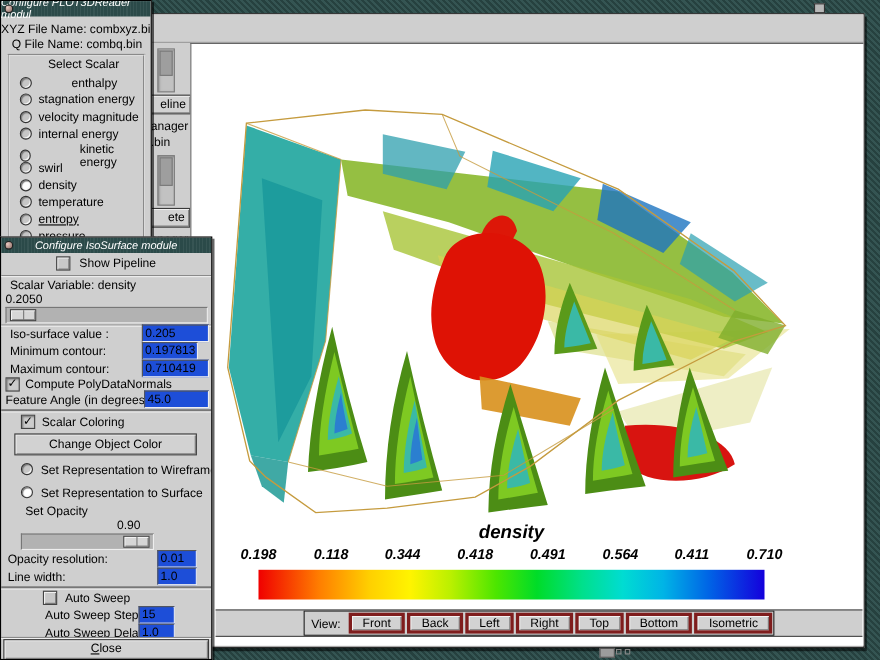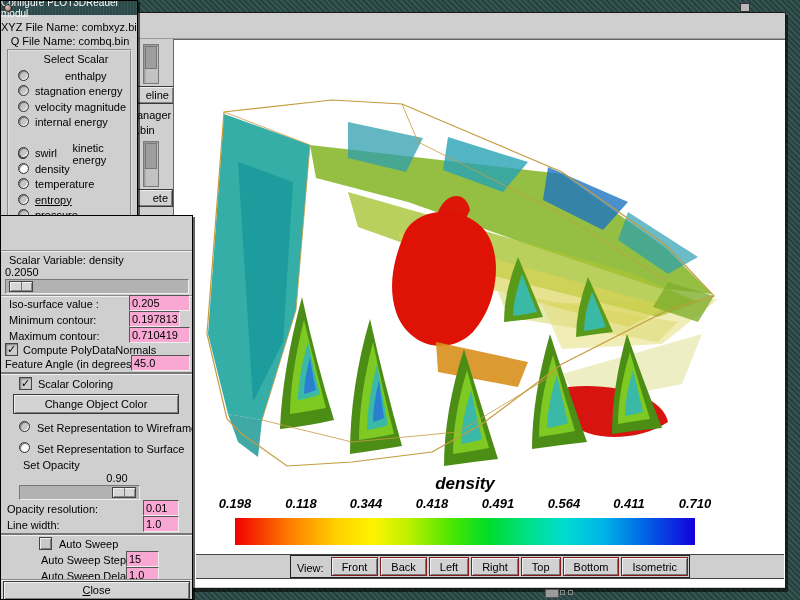--- a/index.html
+++ b/index.html
@@ -40,35 +40,35 @@
   .cb-bar { position:absolute; left:37px; top:478px; width:460px; height:27px;
     background:linear-gradient(to right,#f00000 0%,#ff7e00 12%,#ffd000 22%,#fff400 30%,
       #baf000 38%,#4ce600 47%,#00dc28 55%,#00e08c 64%,#00dcd2 72%,#00b4e6 80%,#0064e6 89%,#1400dc 100%); }
 
   
   .view-bar { position:absolute; left:22px; top:514px; width:588px; height:25px;
     background:#cfcfcf; border-top:1px solid #444; border-bottom:1px solid #444;
     display:flex; justify-content:center; align-items:center; }
   .view-group { display:flex; align-items:stretch; border:1px solid #222; background:#cfcfcf; height:23px; }
   .view-label { display:flex; align-items:center; padding:12px 6px; font-size:11px; }
-  .vbtn { border:1px solid #7f1d1d; box-shadow:inset 1px 1px 0 #f2f2f2, inset -1px -1px 0 #7a7a7a;
+  .vbtn { border:3px solid #7f1d1d; box-shadow:inset 1px 1px 0 #f2f2f2, inset -1px -1px 0 #7a7a7a;
     background:#d2d2d2; margin:1px; padding:0 10px; font-size:11px;
     display:flex; align-items:center; cursor:default; }
 
   
   .dlg { position:absolute; background:#cfcfcf; border:1px solid #000;
     box-shadow:2px 2px 0 rgba(0,0,0,.6); overflow:hidden; }
   .titlebar { position:absolute; left:0; top:0; right:0; height:14px; background:#2b4a49;
     background-image:repeating-linear-gradient(90deg, rgba(255,255,255,.06) 0 1px, transparent 1px 3px);
-    color:#fff; font-size:10px; display:flex; align-items:center; justify-content:center; }
+    color:#fff; font-size:10px; display:flex; align-items:center; justify-content:center;font-style:italic; }
   .tb-icon { position:absolute; left:3px; top:3px; width:8px; height:8px; border-radius:50%;
     background:radial-gradient(circle at 30% 30%, #e8c8c0, #8a6a62); border:1px solid #222; }
 
   .lbl { position:absolute; font-size:11px; white-space:nowrap; }
-  .entry { position:absolute; background:#f9a8d4; border:1px solid;
+  .entry { position:absolute; background:#1d4ed8; border:1px solid;
     border-color:#555 #eee #eee #555; font-family:"Liberation Sans",sans-serif;
     font-size:11px; padding:0 2px; }
   .btn { position:absolute; background:#d2d2d2; border:1px solid #3a3a3a;
     box-shadow:inset 1px 1px 0 #f0f0f0, inset -1px -1px 0 #808080;
     font-size:11px; text-align:center; cursor:default; }
   .fl-underline { display:block; }
   .fl-underline::first-letter { text-decoration:underline; }
 
   .radio { display:inline-block; width:11px; height:11px; border-radius:50%;
     background:#c6c6c6; border:1px solid #333;
@@ -239,21 +239,21 @@
           <span>stagnation energy</span>
         </div>
       <div class="radio-row" style="top:49px;">
           <span class="radio"></span>
           <span>velocity magnitude</span>
         </div>
       <div class="radio-row" style="top:64px;">
           <span class="radio"></span>
           <span>internal energy</span>
         </div>
-      <div class="radio-row" style="top:96px;gap:45px;">
+      <div class="radio-row" style="top:84px;gap:45px;">
           <span class="radio"></span>
           <span>kinetic energy</span>
         </div>
       <div class="radio-row" style="top:95px;">
           <span class="radio"></span>
           <span>swirl</span>
         </div>
       <div class="radio-row" style="top:111px;">
           <span class="radio sel"></span>
           <span>density</span>
@@ -267,21 +267,29 @@
           <span>entropy</span>
         </div>
       <div class="radio-row" style="top:157px;">
           <span class="radio"></span>
           <span>pressure</span>
         </div>
     </div>
   </div>
 
   <div class="dlg" id="dlg-iso">
-
+    <div class="titlebar">
+      <span class="tb-icon"></span>
+      <span>Configure IsoSurface module</span>
+    </div>
+
+    <div class="center-row" style="top:17px;">
+      <span class="chk"></span>
+      <span>Show Pipeline</span>
+    </div>
     <div class="divider" style="top:34px;"></div>
 
     <div class="lbl" style="left:8px; top:38px;">Scalar Variable: density</div>
     <div class="lbl" style="left:4px; top:50px;">0.2050</div>
     <div class="trough" style="left:4px; top:63px; width:184px; height:15px;">
       <div class="handle" style="left:3px; width:24px;"></div>
     </div>
     <div class="divider" style="top:79px;"></div>
 
     <div class="lbl" style="left:8px; top:82px;">Iso-surface value :</div>

